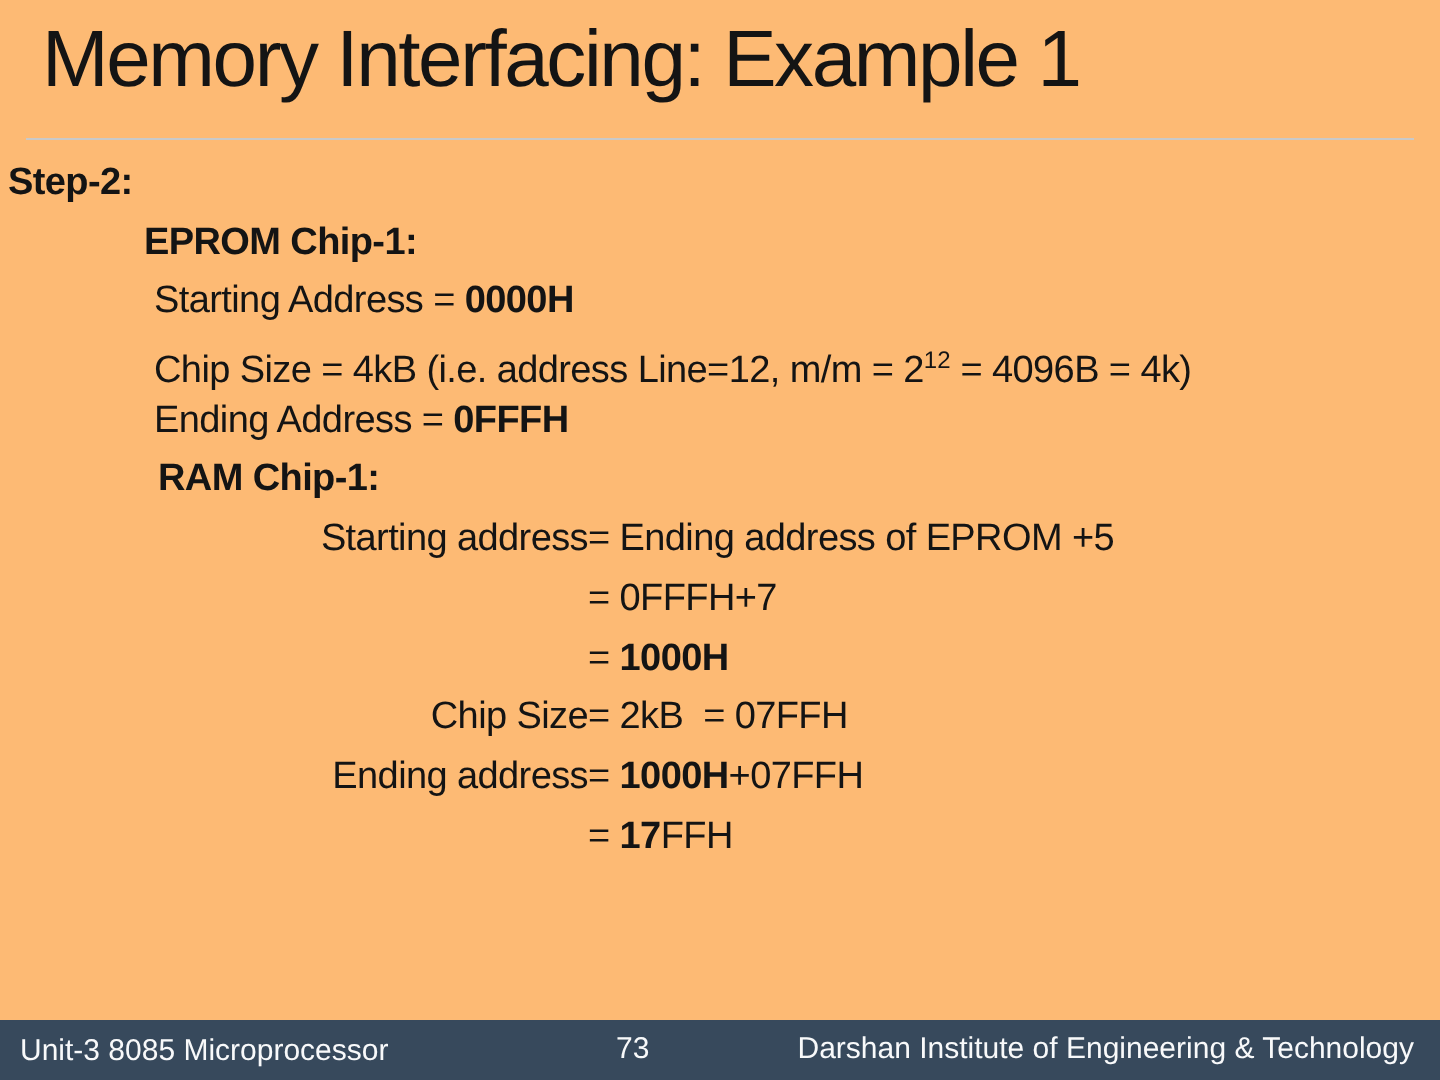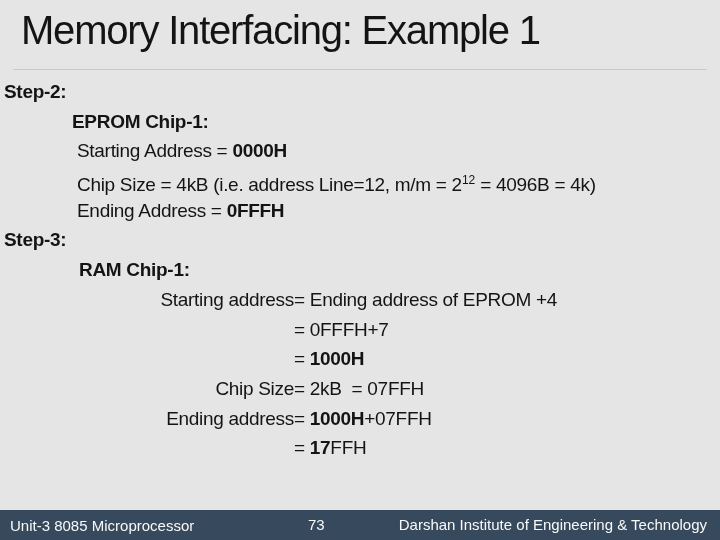--- a/index.html
+++ b/index.html
@@ -1,20 +1,20 @@
 <!DOCTYPE html>
 <html><head>
 <meta charset="utf-8">
 <style>
   * { margin:0; padding:0; box-sizing:border-box; }
   html,body { background:#888; }
   .slide {
     position:relative;
     width:720px; height:540px;
-    background:#e5e5e5;
+    background:#fdba74;
     overflow:hidden;
     font-family:"Liberation Sans", sans-serif;
     color:#141414;
   }
   .title {
     position:absolute; left:21px; top:8px;
     font-size:40px; font-weight:400; letter-spacing:-1.2px;
     color:#141414; white-space:pre;
   }
   .title-divider {
@@ -55,26 +55,25 @@
   <div class="title-divider"></div>
 
   <div class="body">
 
     <div class="line step-label">Step-2:</div>
     <div class="line chip-heading indent-a">EPROM Chip-1:</div>
     <div class="line indent-b"><span>Starting Address = </span><span class="bold">0000H</span></div>
     <div class="line indent-b"><span>Chip Size = 4kB (i.e. address Line=12, m/m = 2</span><span class="sup">12</span><span> = 4096B = 4k)</span></div>
     <div class="line indent-b"><span>Ending Address = </span><span class="bold">0FFFH</span></div>
 
-    <div class="line step-label">Step-3:</div>
     <div class="line chip-heading indent-c">RAM Chip-1:</div>
 
     <div class="line row indent-c">
       <span class="row-label">Starting address</span>
-      <span class="row-value">= Ending address of EPROM +4</span>
+      <span class="row-value">= Ending address of EPROM +5</span>
     </div>
     <div class="line row indent-c">
       <span class="row-label"></span>
       <span class="row-value">= 0FFFH+7</span>
     </div>
     <div class="line row indent-c">
       <span class="row-label"></span>
       <span class="row-value"><span>= </span><span class="bold">1000H</span></span>
     </div>
 

